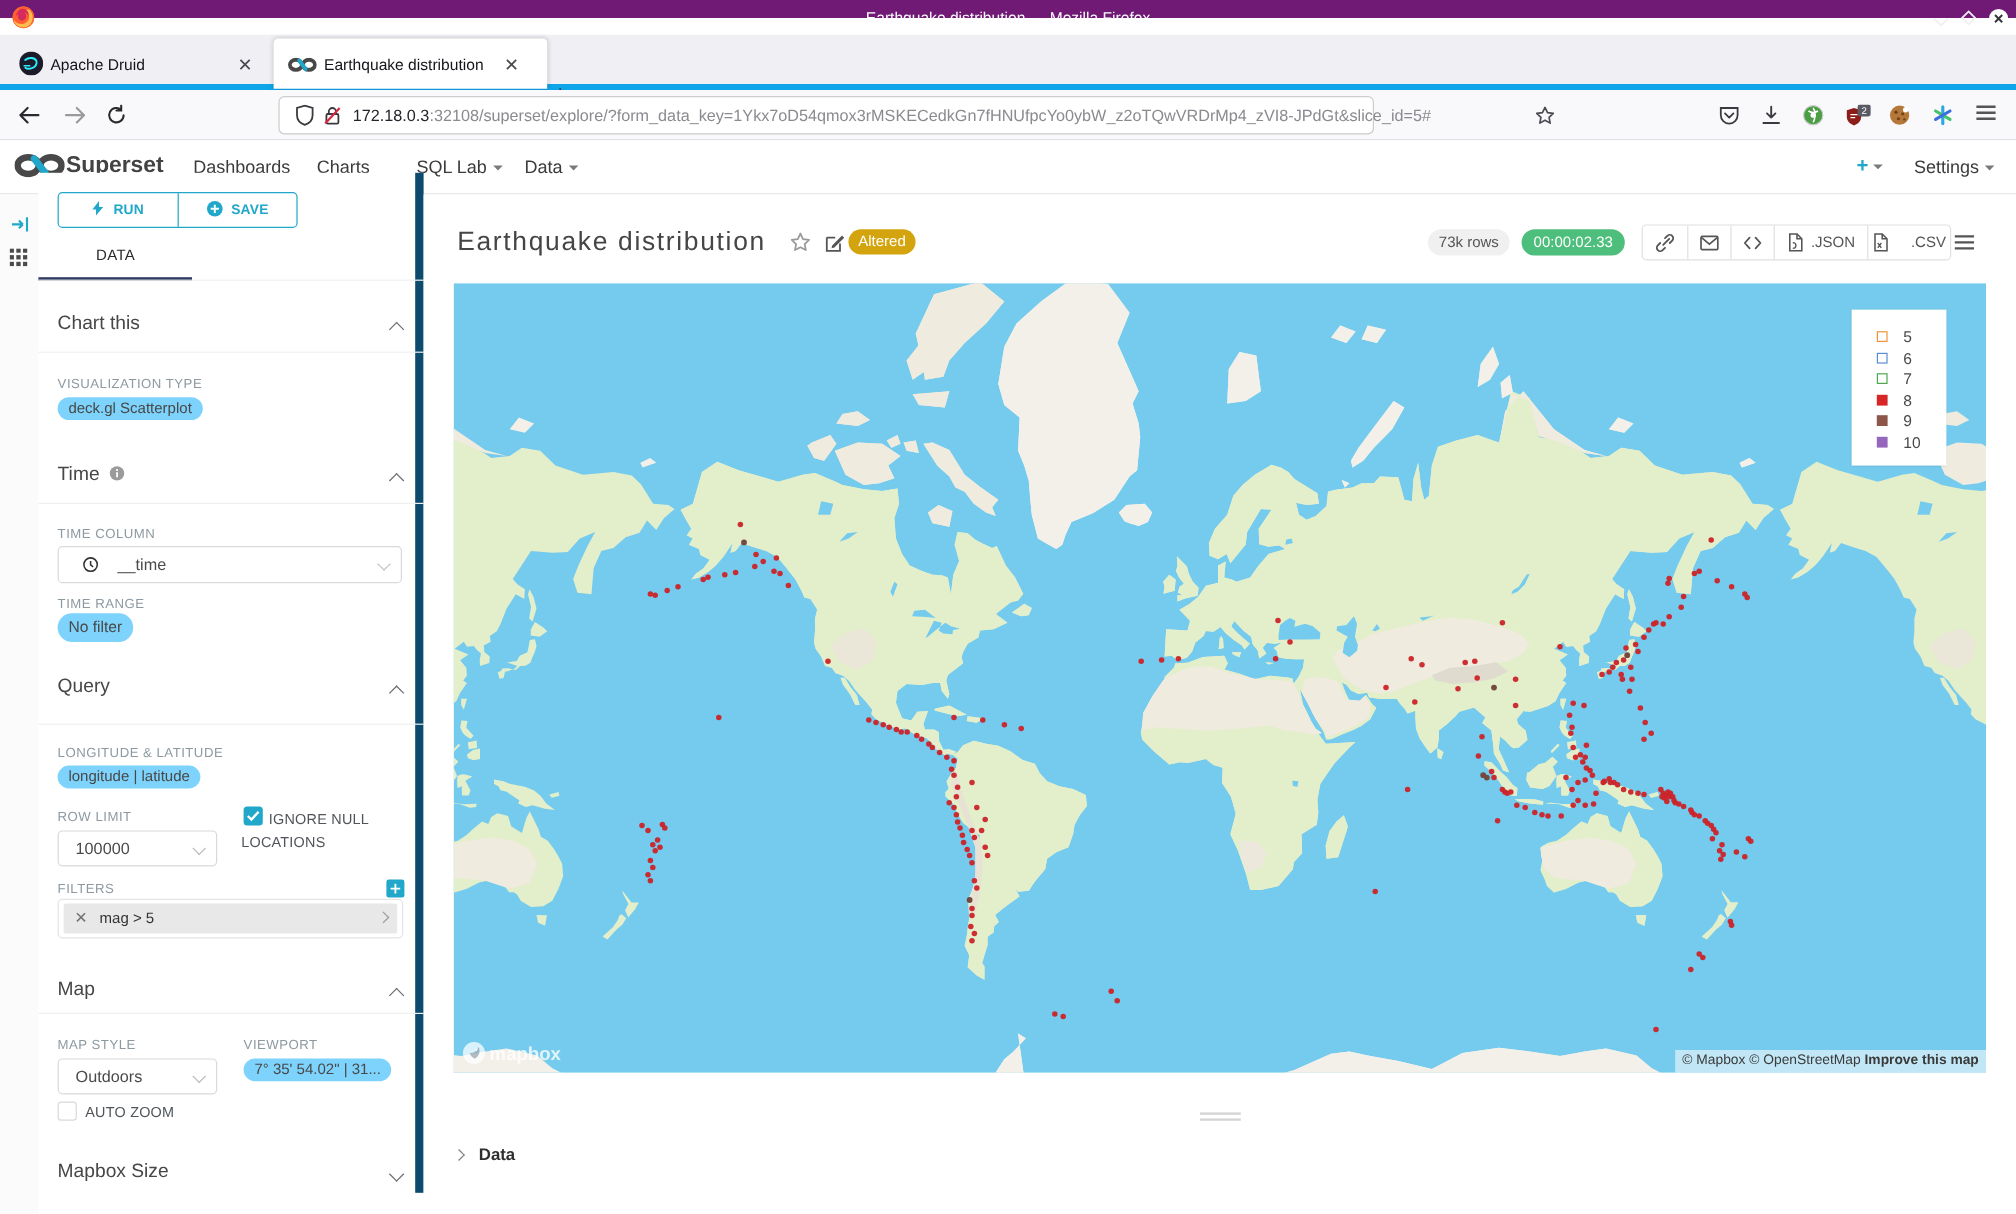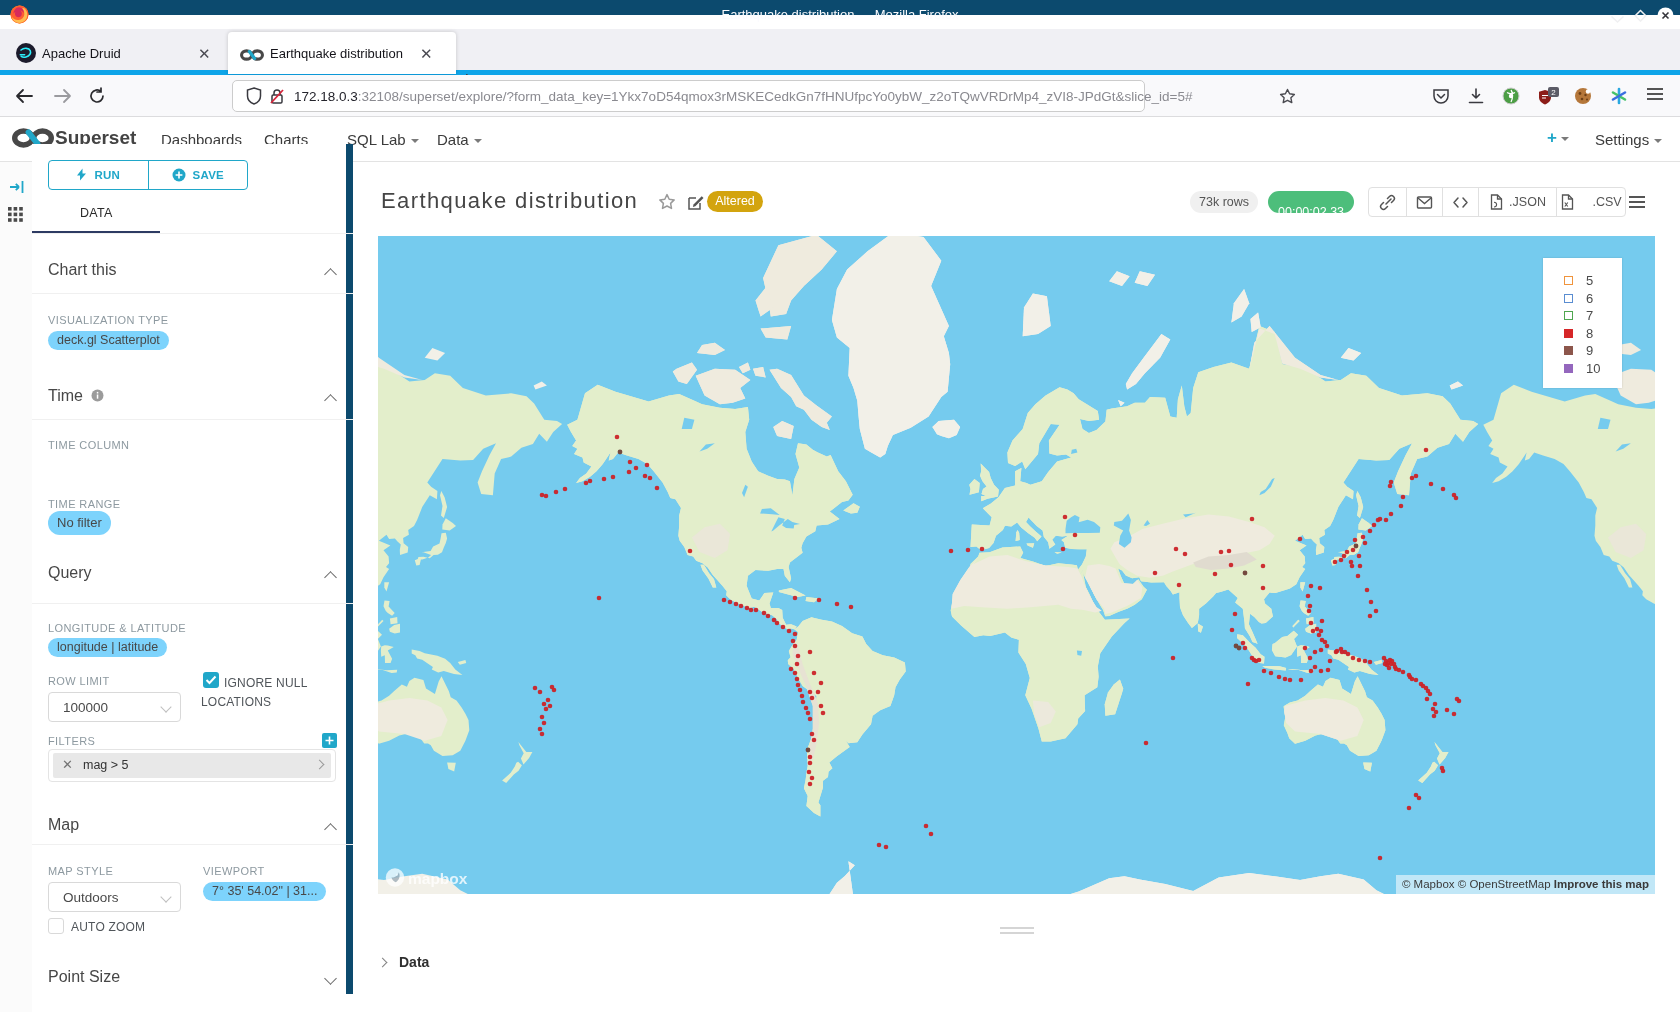--- a/index.html
+++ b/index.html
@@ -1,17 +1,17 @@
 <!DOCTYPE html>
 <html><head><meta charset="utf-8"><title>Earthquake distribution</title><style>
 *{margin:0;padding:0;box-sizing:border-box}
 html,body{width:1680px;height:1012px;overflow:hidden;font-family:"Liberation Sans",sans-serif;background:#fff}
 .abs{position:absolute}
 
-#titlebar{position:absolute;left:0;top:0;width:1680px;height:15px;background:#0c4a6e}
+#titlebar{position:absolute;left:0;top:0;width:1680px;height:15px;background:#701a75}
 #titlebar .title{position:absolute;left:0;right:0;top:7px;text-align:center;color:#fbfbfe;font-size:13px}
 #tabbar{position:absolute;left:0;top:29px;width:1680px;height:46px;background:#f0f0f4;border-bottom:5px solid #0ea5e9}
 .tab{position:absolute;top:3px;height:42px;border-radius:4px 4px 0 0}
 .tab .tlabel{font-size:13px;color:#15141a;position:absolute;top:14px;white-space:nowrap}
 .tab .tclose{position:absolute;top:13px;color:#4a4a52;font-size:15px}
 #tab1{left:8px;width:210px}
 #tab2{left:228px;width:228px;background:#fff;box-shadow:0 0 4px rgba(0,0,0,.18)}
 
 #urlrow{position:absolute;left:0;top:75px;width:1680px;height:42px;background:#f9f9fb;border-bottom:1px solid #dcdcde}
 #urlbox{position:absolute;left:232px;top:5px;width:913px;height:32px;background:#fff;border:1px solid #ccc;border-radius:5px}
@@ -35,21 +35,21 @@
 .heading{position:absolute;font-size:16px;color:#474747}
 .chev{position:absolute;width:9px;height:9px;border-right:1.6px solid #6a6a6a;border-bottom:1.6px solid #6a6a6a}
 .chevup{transform:rotate(-135deg)}
 .chevdn{transform:rotate(45deg)}
 .divider{position:absolute;left:0;width:321px;border-top:1px solid #f0f0f0}
 .selbox{position:absolute;background:#fff;border:1px solid #d9d9d9;border-radius:4px}
 .selbox .stext{position:absolute;font-size:13.5px;color:#4a4a4a}
 .selbox .schev{position:absolute;width:8px;height:8px;border-right:1.4px solid #bfbfbf;border-bottom:1.4px solid #bfbfbf;transform:rotate(45deg)}
 #altered{position:absolute;left:713px;top:191px;width:56px;height:21px;background:#d3a40e;border-radius:11px;color:#fff;font-size:12.5px;text-align:center;line-height:21px}
 #rowspill{position:absolute;background:#f0f0f0;border-radius:11px;height:22px;line-height:22px;font-size:12.5px;color:#555;padding:0 9px}
-#timepill{position:absolute;background:#4dbe7b;border-radius:11px;height:22px;line-height:22px;font-size:12.5px;color:#fff;padding:10px 10px}
+#timepill{position:absolute;background:#4dbe7b;border-radius:11px;height:22px;line-height:22px;font-size:12.5px;color:#fff;padding:0 10px}
 #btngroup{position:absolute;display:flex;border:1px solid #e0e0e0;border-radius:4px;height:30px;background:#fff}
 #btngroup .cell{border-right:1px solid #e0e0e0;display:flex;align-items:center;justify-content:center;color:#555;font-size:12.5px}
 #btngroup .cell:last-child{border-right:none}
 
 #mapwrap{position:absolute;left:25px;top:74px;width:1277px;height:658px;overflow:hidden}
 #legend{position:absolute;left:1165px;top:22px;width:79px;height:130px;background:#fff;box-shadow:0 0 2px rgba(0,0,0,.15)}
 .litem{position:absolute;left:21px;width:60px;height:10px}
 .lsq{position:absolute;left:0;top:0;width:9px;height:9px}
 .llab{position:absolute;left:22px;top:-3px;font-size:13px;color:#4a4a4a}
 #attrib{position:absolute;right:0;bottom:0;height:19px;background:rgba(255,255,255,.55);font-size:11.5px;color:#3a3a3a;line-height:19px;padding:0 6px}
@@ -220,20 +220,28 @@
     <div class="seclabel" style="left:16px;top:170px">VISUALIZATION TYPE</div>
     <div class="pill" style="left:16px;top:187px">deck.gl Scatterplot</div>
     <div class="heading" style="left:16px;top:243px">Time <span style="vertical-align:-1px;margin-left:4px"><svg width="13" height="13" viewBox="0 0 13 13" style="">
           <circle cx="6.5" cy="6.5" r="6" fill="#9b9b9b"></circle>
           <rect x="5.8" y="5.5" width="1.5" height="4.2" fill="#fff"></rect>
           <rect x="5.8" y="2.9" width="1.5" height="1.6" fill="#fff"></rect>
         </svg></span></div>
     <div class="chev chevup" style="left:294px;top:252px"></div>
     <div class="divider" style="top:275px"></div>
     <div class="seclabel" style="left:16px;top:295px">TIME COLUMN</div>
+    <div class="selbox" style="left:16px;top:311px;width:287px;height:31px">
+      <span class="abs" style="left:20px;top:8px"><svg width="13" height="13" viewBox="0 0 13 13" style="">
+          <circle cx="6.5" cy="6.5" r="5.6" fill="none" stroke="#333" stroke-width="1.3"></circle>
+          <path d="M6.5 3.4v3.3l2.1 1.6" fill="none" stroke="#333" stroke-width="1.3"></path>
+        </svg></span>
+      <span class="stext" style="left:49px;top:7px">__time</span>
+      <span class="schev" style="left:267px;top:10px"></span>
+    </div>
     <div class="seclabel" style="left:16px;top:354px">TIME RANGE</div>
     <div class="pill" style="left:16px;top:367px;height:24px;line-height:24px;border-radius:12px;font-size:13px">No filter</div>
     <div class="heading" style="left:16px;top:420px">Query</div>
     <div class="chev chevup" style="left:294px;top:429px"></div>
     <div class="divider" style="top:459px"></div>
     <div class="seclabel" style="left:16px;top:478px">LONGITUDE &amp; LATITUDE</div>
     <div class="pill" style="left:16px;top:494px">longitude | latitude</div>
     <div class="seclabel" style="left:16px;top:531px">ROW LIMIT</div>
     <div class="selbox" style="left:16px;top:548px;width:133px;height:30px">
       <span class="stext" style="left:14px;top:7px">100000</span>
@@ -258,21 +266,21 @@
     <div class="divider" style="top:700px"></div>
     <div class="seclabel" style="left:16px;top:721px">MAP STYLE</div>
     <div class="selbox" style="left:16px;top:738px;width:133px;height:30px">
       <span class="stext" style="left:14px;top:7px">Outdoors</span>
       <span class="schev" style="left:113px;top:10px"></span>
     </div>
     <div class="seclabel" style="left:171px;top:721px">VIEWPORT</div>
     <div class="pill" style="left:171px;top:738px">7° 35' 54.02" | 31...</div>
     <div class="cb" style="left:16px;top:774px;border:1px solid #d9d9d9;background:#fff"></div>
     <div class="label12" style="left:39px;top:776px">AUTO ZOOM</div>
-    <div class="heading" style="left:16px;top:824px">Point Size</div>
+    <div class="heading" style="left:16px;top:824px">Mapbox Size</div>
     <div class="chev chevdn" style="left:294px;top:830px"></div>
   </div>
 <div id="main">
     <div class="abs" style="left:28px;top:26px;font-size:22px;letter-spacing:1.4px;color:#454545">Earthquake distribution</div>
     <div class="abs" style="left:305px;top:31px"><svg width="18" height="18" viewBox="0 0 18 18" style="">
         <path d="M9 1.6l2.2 4.6 5 .7-3.6 3.5.9 5-4.5-2.4-4.5 2.4.9-5L1.8 6.9l5-.7z" fill="none" stroke="#9a9a9a" stroke-width="1.5" stroke-linejoin="round"></path>
       </svg></div>
     <div class="abs" style="left:334px;top:32px"><svg width="17" height="17" viewBox="0 0 17 17" style="">
         <path d="M2 4h7M2 4v11h11v-6" fill="none" stroke="#555" stroke-width="1.5"></path>
         <path d="M6.5 10.5l8.2-8.2 1.8 1.8-8.2 8.2-2.4.6z" fill="#555"></path>

